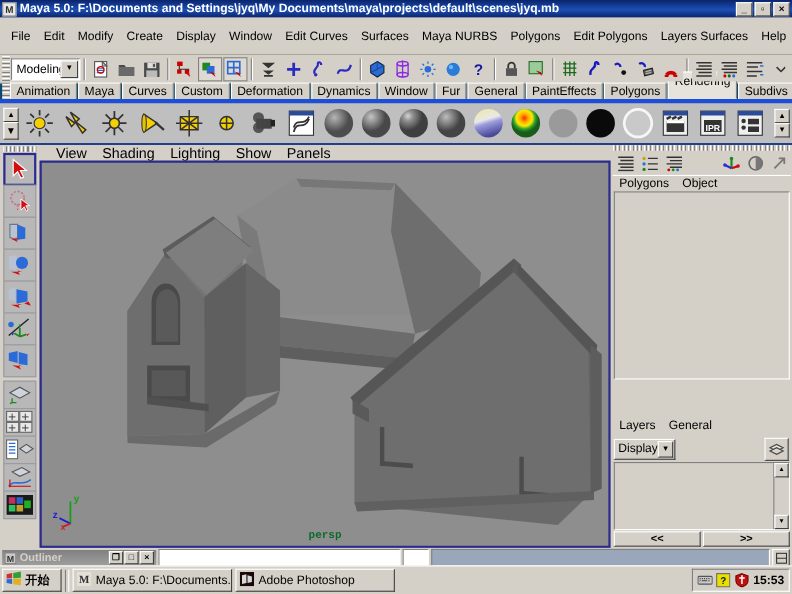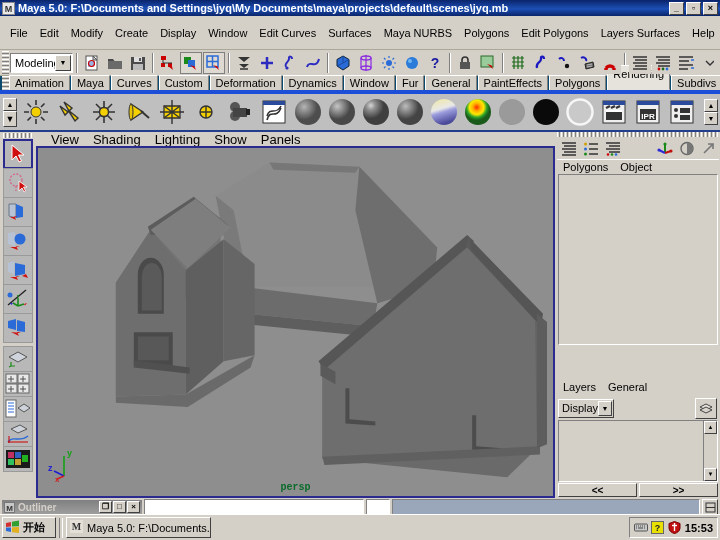--- a/index.html
+++ b/index.html
@@ -891,20 +891,30 @@
 
     <div class="taskitem">
       <span>
         <svg width="13" height="13" viewBox="0 0 13 13">
             <rect x="0" y="0" width="13" height="13" fill="#e4e0d8"></rect>
             <text x="6.5" y="10" font-size="10" font-weight="bold" fill="#333" text-anchor="middle" font-family="Liberation Serif">M</text>
           </svg>
       </span>
       <span>Maya 5.0: F:\Documents...</span>
     </div>
+    <div class="taskitem">
+      <span>
+        <svg width="13" height="13" viewBox="0 0 13 13">
+            <rect x="0" y="0" width="13" height="13" fill="#1a0808"></rect>
+            <path d="M2 3 L6 2 L6 10 L2 11 Z" fill="#d8d8d8"></path>
+            <path d="M7 3 L11 4 L11 9 L7 10 Z" fill="#d8d8d8"></path>
+          </svg>
+      </span>
+      <span>Adobe Photoshop</span>
+    </div>
 
     <div class="tray">
       <div class="trayicon">
         <svg width="14" height="11" viewBox="0 0 14 11">
             <rect x="0.5" y="2" width="13" height="7" rx="1" fill="#c8c8c8" stroke="#555"></rect>
             <path d="M2 4h1 M4 4h1 M6 4h1 M8 4h1 M10 4h1 M2 6h1 M4 6h5 M10 6h1" stroke="#444" stroke-width="1"></path>
           </svg>
       </div>
       <div class="trayicon">
         <svg width="13" height="13" viewBox="0 0 13 13">

